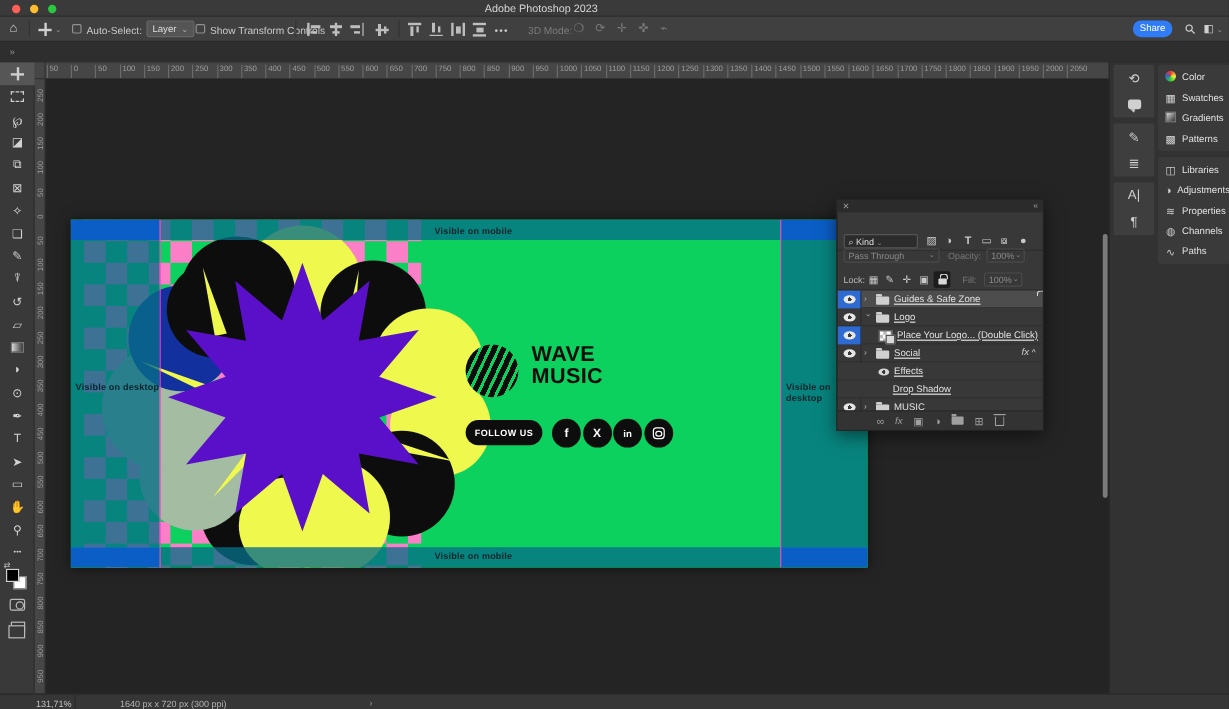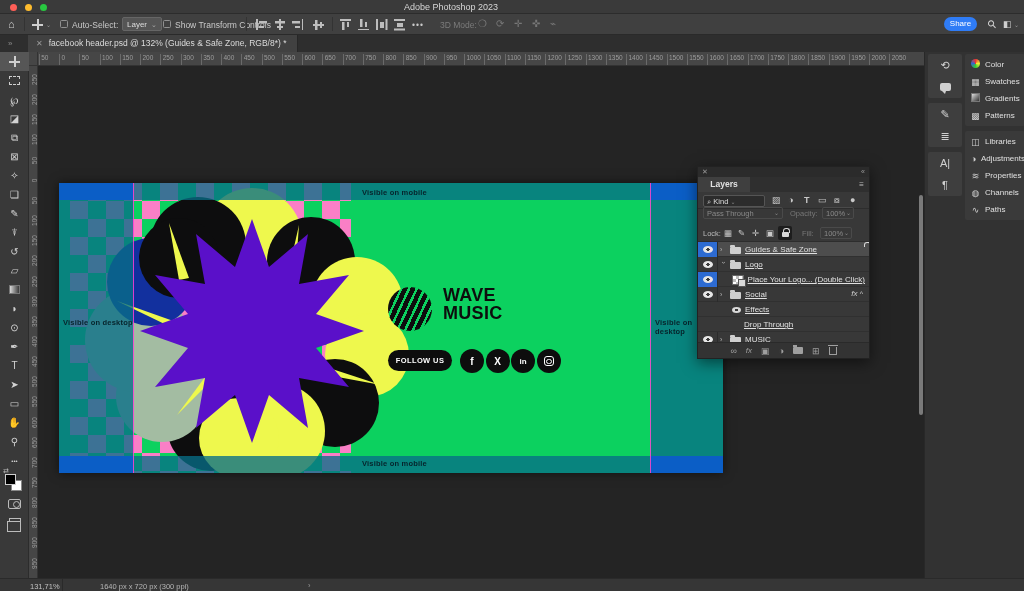--- a/index.html
+++ b/index.html
@@ -201,23 +201,20 @@
   <span class="t3 abs" style="left:514px;top:4px">✛</span>
   <span class="t3 abs" style="left:532px;top:4px">✜</span>
   <span class="t3 abs" style="left:550px;top:4px">⌁</span>
   <span id="share-btn">Share</span>
   <span id="search-glyph">⚲</span>
   <span id="workspace-btn">◧ <span style="font-size:6px;color:#999">⌄</span></span>
 </div>
 
 <div id="tabbar">
   <span id="tab-overflow">»</span>
-  <div id="doc-tab">
-    <span class="x">✕</span><span>facebook header.psd @ 132% (Guides &amp; Safe Zone, RGB/8*) *</span>
-  </div>
 </div>
 
 <div id="toolbar">
     <div class="tool selected">
       <span class="cross"></span>
     </div>
     <div class="tool">
       <span class="marquee-g"></span>
     </div>
     <div class="tool">℘</div>
@@ -391,24 +388,20 @@
   </div>
 
   <div id="doc-vscroll"></div>
 </div>
 
 <div id="layers-panel">
   <div id="lp-top">
     <span style="position:absolute;left:4px;top:1px">✕</span>
     <span style="position:absolute;right:4px;top:1px">«</span>
   </div>
-  <div id="lp-tabrow">
-    <div id="lp-tab">Layers</div>
-    <span id="lp-menu">≡</span>
-  </div>
   <div id="lp-filter">
     <span id="kind-box">⌕ <span>Kind</span> <span style="color:#888;font-size:6px">⌄</span></span>
     <span class="fico" style="left:74px">▨</span>
     <span class="fico" style="left:90px">◑</span>
     <span class="fico" style="left:106px;font-weight:bold">T</span>
     <span class="fico" style="left:120px">▭</span>
     <span class="fico" style="left:136px">⧇</span>
     <span class="fico" style="left:152px">●</span>
   </div>
   <div id="lp-blend">
@@ -473,21 +466,21 @@
       <div class="lrow">
         <div class="eyecell" style="border-right:none"></div>
         <div class="lbody" style="padding-left:12px">
           <span class="roweye"></span>
           <span class="lname">Effects</span>
         </div>
       </div>
       <div class="lrow">
         <div class="eyecell" style="border-right:none"></div>
         <div class="lbody" style="padding-left:24px">
-          <span class="lname">Drop Through</span>
+          <span class="lname">Drop Shadow</span>
         </div>
       </div>
       <div class="lrow">
         <div class="eyecell">
           <span class="eye"></span>
         </div>
         <div class="lbody" style="padding-left:0px">
           <span class="exp" style="">›</span>
           <span class="folder"></span>
           <span class="lname">MUSIC</span>

